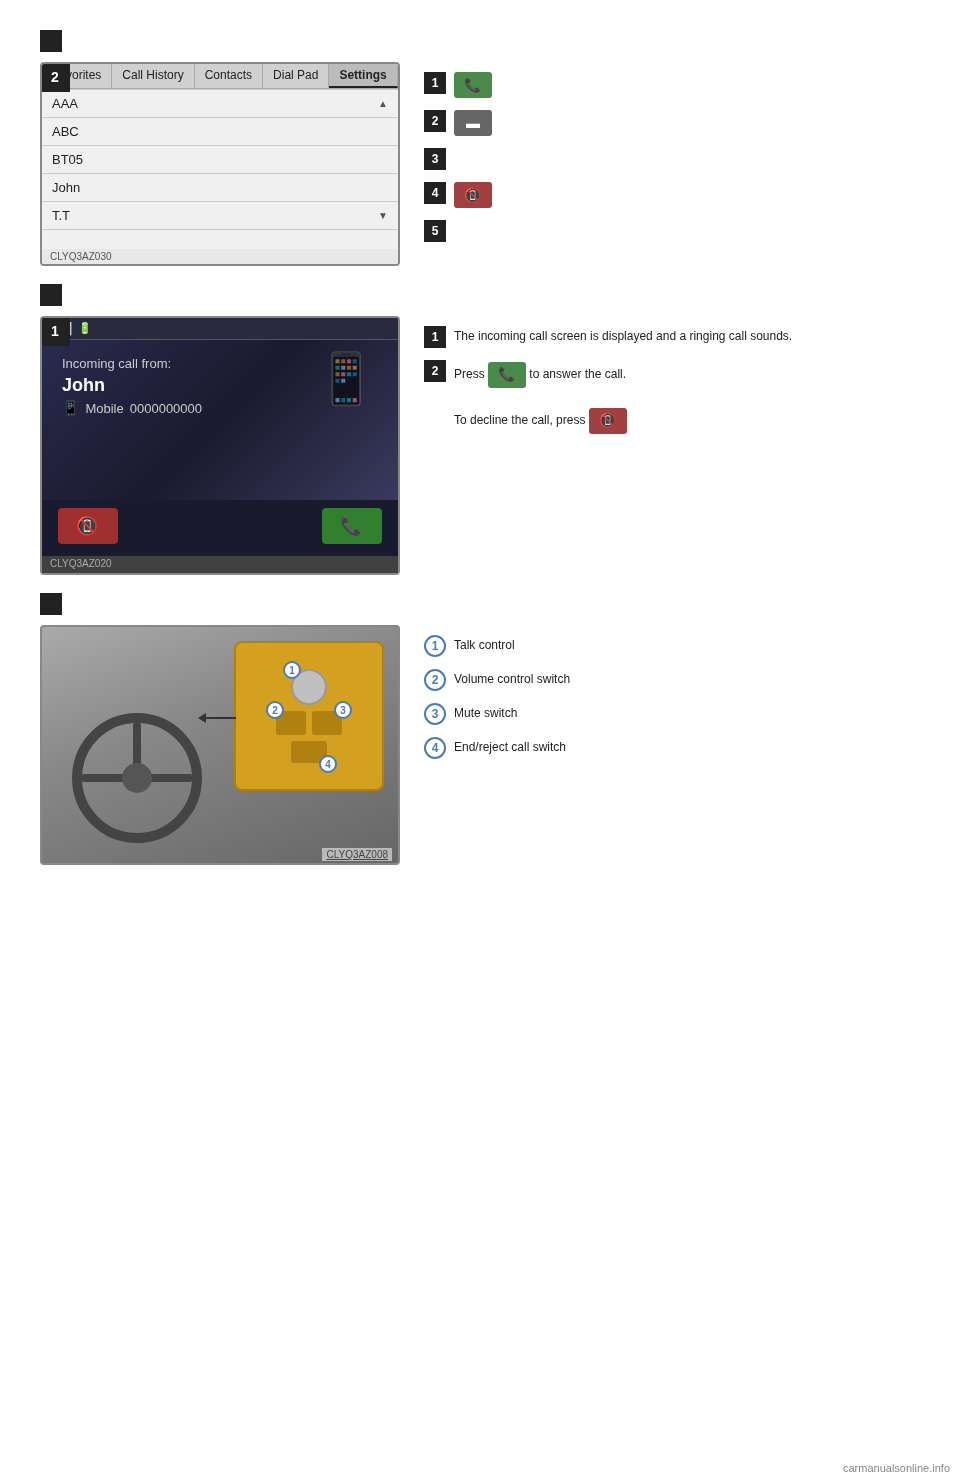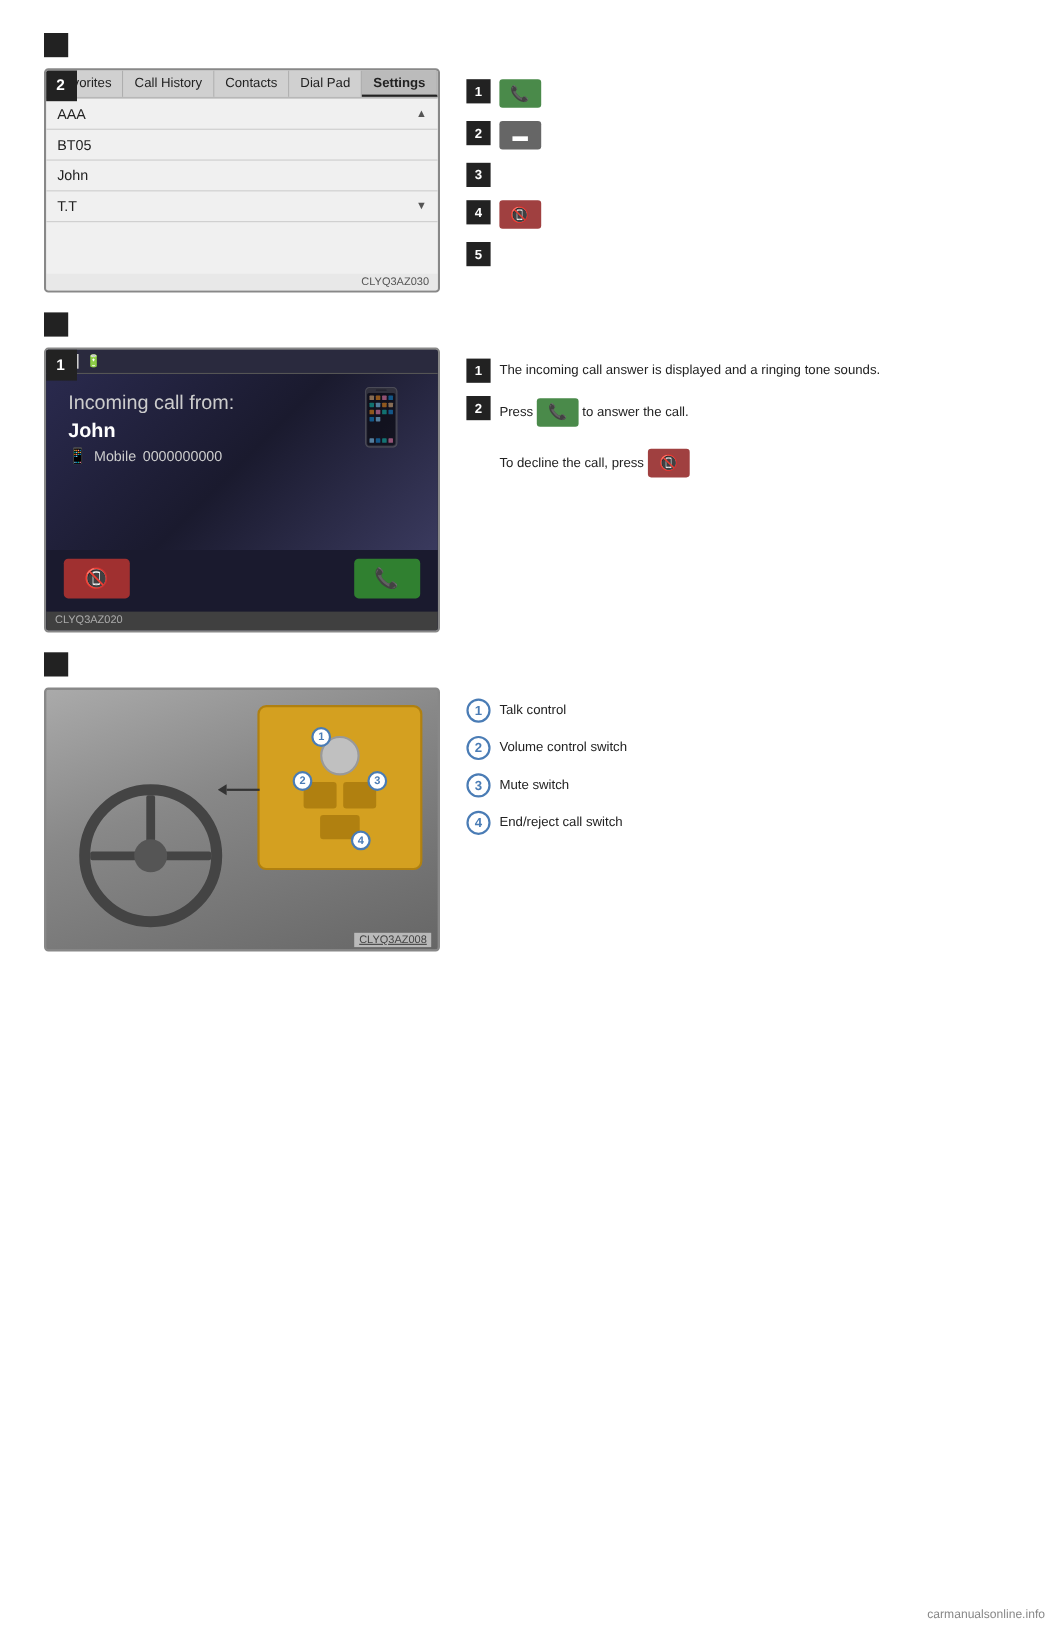--- a/index.html
+++ b/index.html
@@ -130,21 +130,21 @@
       justify-content: space-between;
     }
     .phone-contact-row:first-child {
       border-top: 1px solid #ccc;
     }
     .scroll-arrow {
       font-size: 10px;
       color: #555;
     }
     .phone-code {
-      text-align: right;
+      text-align: left;
       font-size: 10px;
       color: #555;
       padding: 2px 8px;
       background: #e8e8e8;
     }
 
     
     .numbered-items {
       display: flex;
       flex-direction: column;
@@ -227,21 +227,21 @@
       border-bottom: 1px solid #555;
     }
     .call-screen-body {
       padding: 16px 20px;
       color: #ddd;
       min-height: 160px;
       position: relative;
       background: linear-gradient(135deg, #2a2a4e 0%, #1a1a2e 50%, #3a3a5e 100%);
     }
     .call-incoming-text {
-      font-size: 18px;
+      font-size: 13px;
       color: #ccc;
       margin-bottom: 4px;
     }
     .call-name {
       font-size: 18px;
       font-weight: bold;
       color: #fff;
       margin-bottom: 4px;
     }
     .call-number-row {
@@ -463,20 +463,23 @@
           <div class="phone-tab">Dial Pad</div>
           <div class="phone-tab active">Settings</div>
           <div class="phone-tab">≡</div>
         </div>
         <div class="phone-contacts">
           <div class="phone-contact-row">
             <span>AAA</span>
             <span class="scroll-arrow">▲</span>
           </div>
           <div class="phone-contact-row">
+            <span>ABC</span>
+          </div>
+          <div class="phone-contact-row">
             <span>BT05</span>
           </div>
           <div class="phone-contact-row">
             <span>John</span>
           </div>
           <div class="phone-contact-row">
             <span>T.T</span>
             <span class="scroll-arrow">▼</span>
           </div>
         </div>
@@ -543,21 +546,21 @@
           <div class="call-btn-accept">
             <span>📞</span>
           </div>
         </div>
         <div class="call-code">CLYQ3AZ020</div>
       </div>
 
       <div class="numbered-items">
         <div class="numbered-item">
           <span class="num-badge">1</span>
-          <span class="num-text">The incoming call answer is displayed and a ringing tone sounds.</span>
+          <span class="num-text">The incoming call screen is displayed and a ringing call sounds.</span>
         </div>
         <div class="numbered-item">
           <span class="num-badge">2</span>
           <span class="num-text">
             Press <span class="inline-phone-green">📞</span> to answer the call.
           </span>
         </div>
         <div class="numbered-item" style="margin-top:6px;">
           <span style="width:22px;flex-shrink:0;"></span>
           <span class="num-text">

